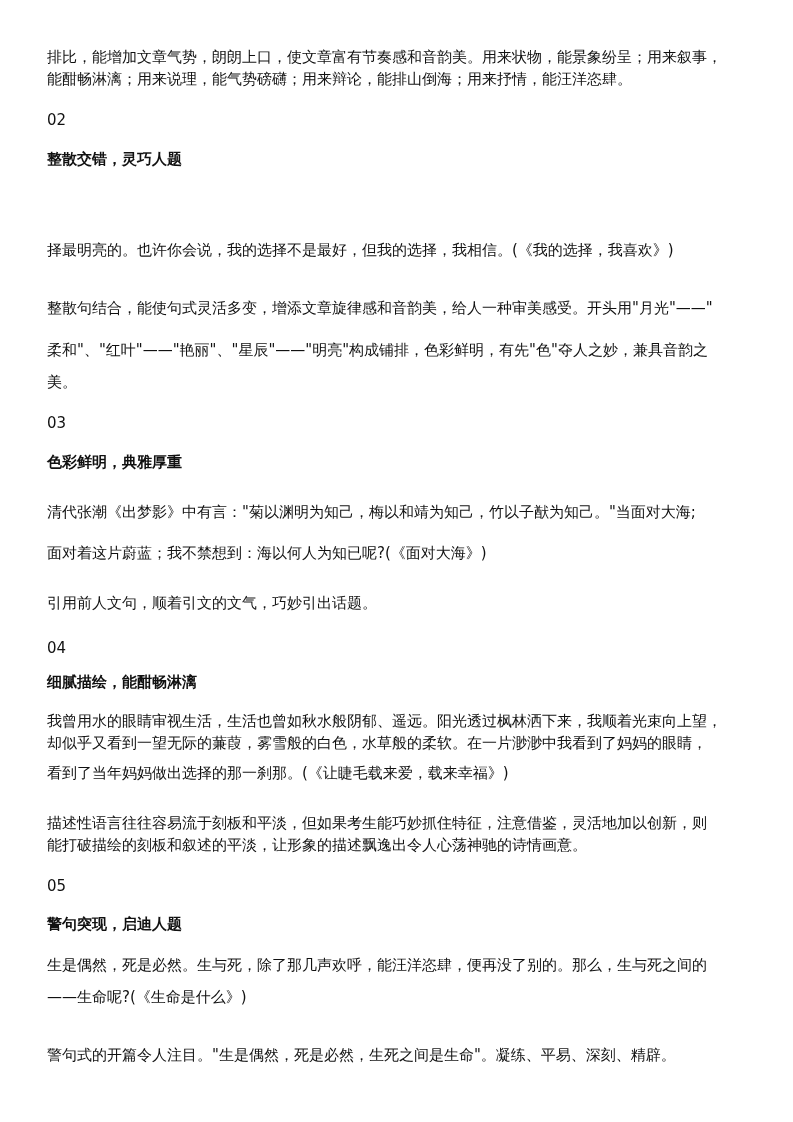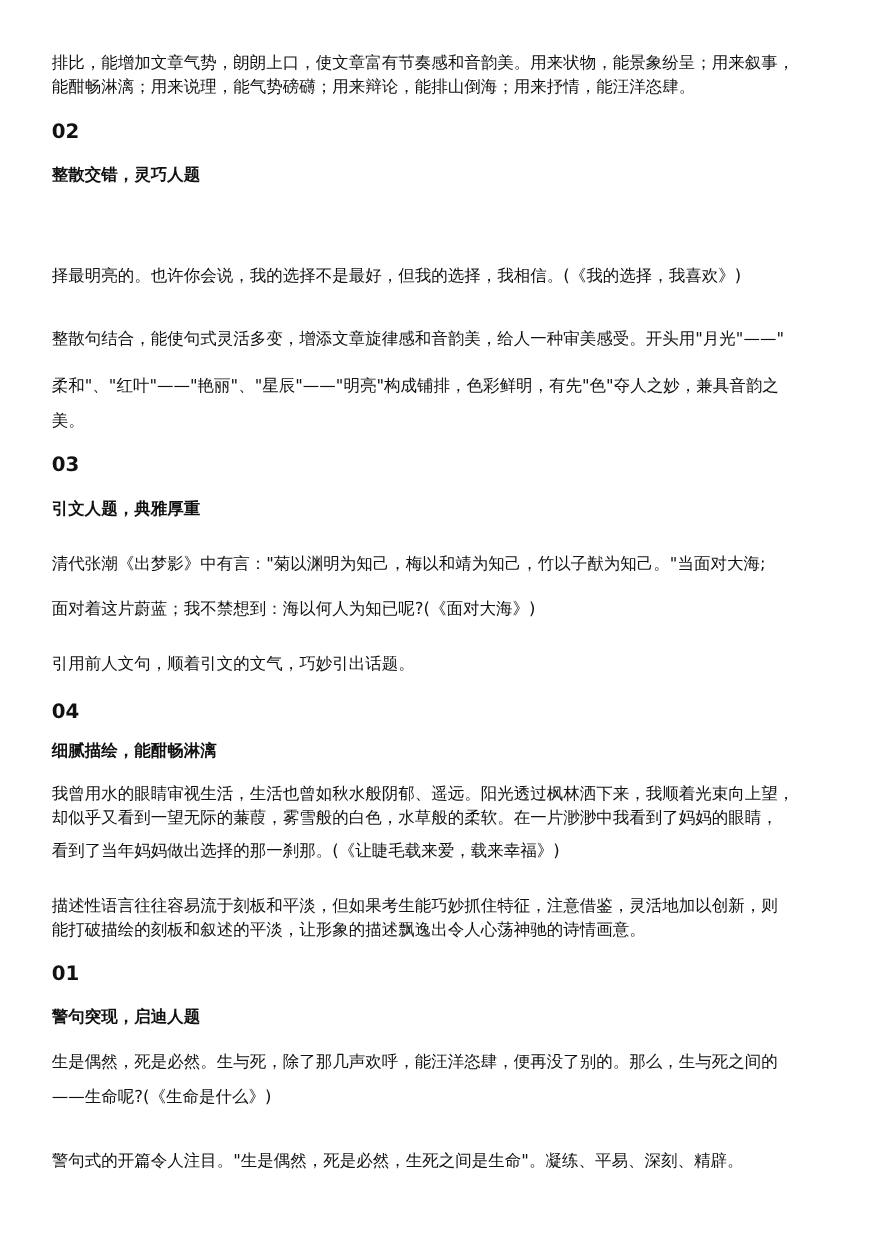--- a/index.html
+++ b/index.html
@@ -24,50 +24,50 @@
     }
     .line {
       position: absolute;
       left: 47px;
       font-size: 15px;
       line-height: 20px;
       white-space: nowrap;
       letter-spacing: 0px;
     }
     .num {
-      font-weight: bold;
-      font-size: 18px;
+      font-weight: normal;
+      font-size: 15px;
     }
     .heading {
       font-weight: bold;
       font-size: 15px;
     }
   </style>
 </head>
 <body>
 
 <div class="page">
   <div class="line" style="top:47px">排比，能增加文章气势，朗朗上口，使文章富有节奏感和音韵美。用来状物，能景象纷呈；用来叙事，</div>
   <div class="line" style="top:69px">能酣畅淋漓；用来说理，能气势磅礴；用来辩论，能排山倒海；用来抒情，能汪洋恣肆。</div>
   <div class="line num" style="top:110px">02</div>
   <div class="line heading" style="top:149px">整散交错，灵巧人题</div>
   <div class="line" style="top:240px">择最明亮的。也许你会说，我的选择不是最好，但我的选择，我相信。(《我的选择，我喜欢》)</div>
   <div class="line" style="top:298px">整散句结合，能使句式灵活多变，增添文章旋律感和音韵美，给人一种审美感受。开头用"月光"——"</div>
   <div class="line" style="top:340px">柔和"、"红叶"——"艳丽"、"星辰"——"明亮"构成铺排，色彩鲜明，有先"色"夺人之妙，兼具音韵之</div>
   <div class="line" style="top:372px">美。</div>
   <div class="line num" style="top:413px">03</div>
-  <div class="line heading" style="top:452px">引文人题，典雅厚重</div>
+  <div class="line heading" style="top:452px">色彩鲜明，典雅厚重</div>
   <div class="line" style="top:502px">清代张潮《出梦影》中有言："菊以渊明为知己，梅以和靖为知己，竹以子猷为知己。"当面对大海;</div>
   <div class="line" style="top:543px">面对着这片蔚蓝；我不禁想到：海以何人为知已呢?(《面对大海》)</div>
   <div class="line" style="top:593px">引用前人文句，顺着引文的文气，巧妙引出话题。</div>
   <div class="line num" style="top:638px">04</div>
   <div class="line heading" style="top:672px">细腻描绘，能酣畅淋漓</div>
   <div class="line" style="top:711px">我曾用水的眼睛审视生活，生活也曾如秋水般阴郁、遥远。阳光透过枫林洒下来，我顺着光束向上望，</div>
   <div class="line" style="top:733px">却似乎又看到一望无际的蒹葭，雾雪般的白色，水草般的柔软。在一片渺渺中我看到了妈妈的眼睛，</div>
   <div class="line" style="top:763px">看到了当年妈妈做出选择的那一刹那。(《让睫毛载来爱，载来幸福》)</div>
   <div class="line" style="top:813px">描述性语言往往容易流于刻板和平淡，但如果考生能巧妙抓住特征，注意借鉴，灵活地加以创新，则</div>
   <div class="line" style="top:835px">能打破描绘的刻板和叙述的平淡，让形象的描述飘逸出令人心荡神驰的诗情画意。</div>
-  <div class="line num" style="top:876px">01</div>
+  <div class="line num" style="top:876px">05</div>
   <div class="line heading" style="top:914px">警句突现，启迪人题</div>
   <div class="line" style="top:955px">生是偶然，死是必然。生与死，除了那几声欢呼，能汪洋恣肆，便再没了别的。那么，生与死之间的</div>
   <div class="line" style="top:987px">——生命呢?(《生命是什么》)</div>
   <div class="line" style="top:1045px">警句式的开篇令人注目。"生是偶然，死是必然，生死之间是生命"。凝练、平易、深刻、精辟。</div>
 </div>
 
 </body></html>

